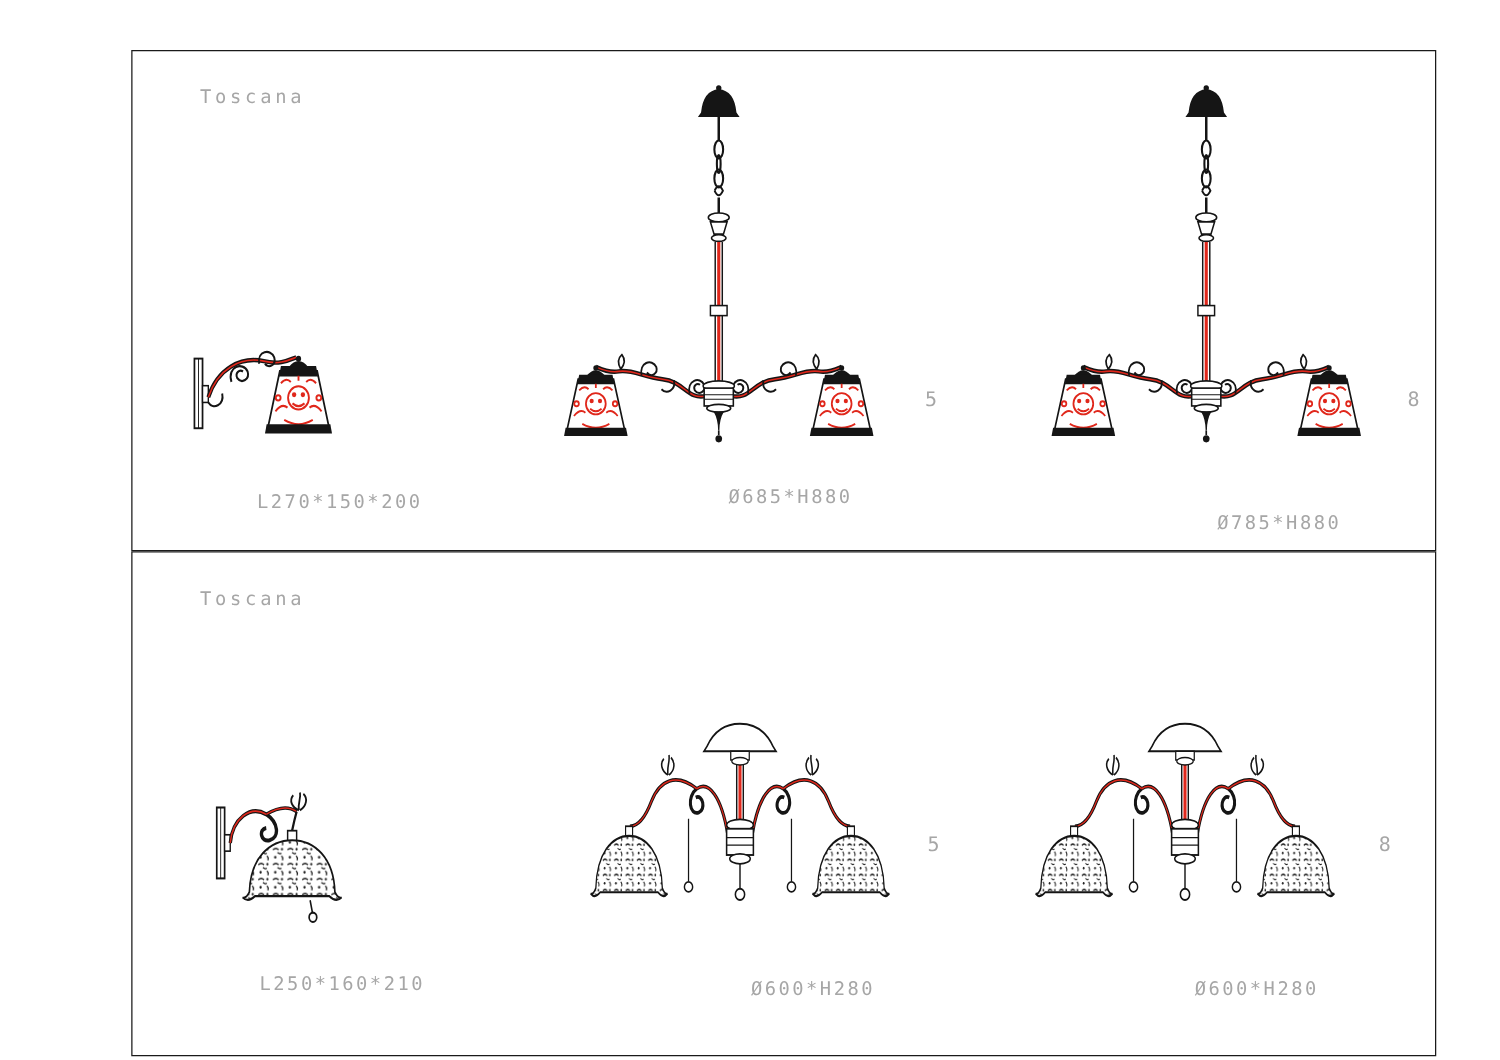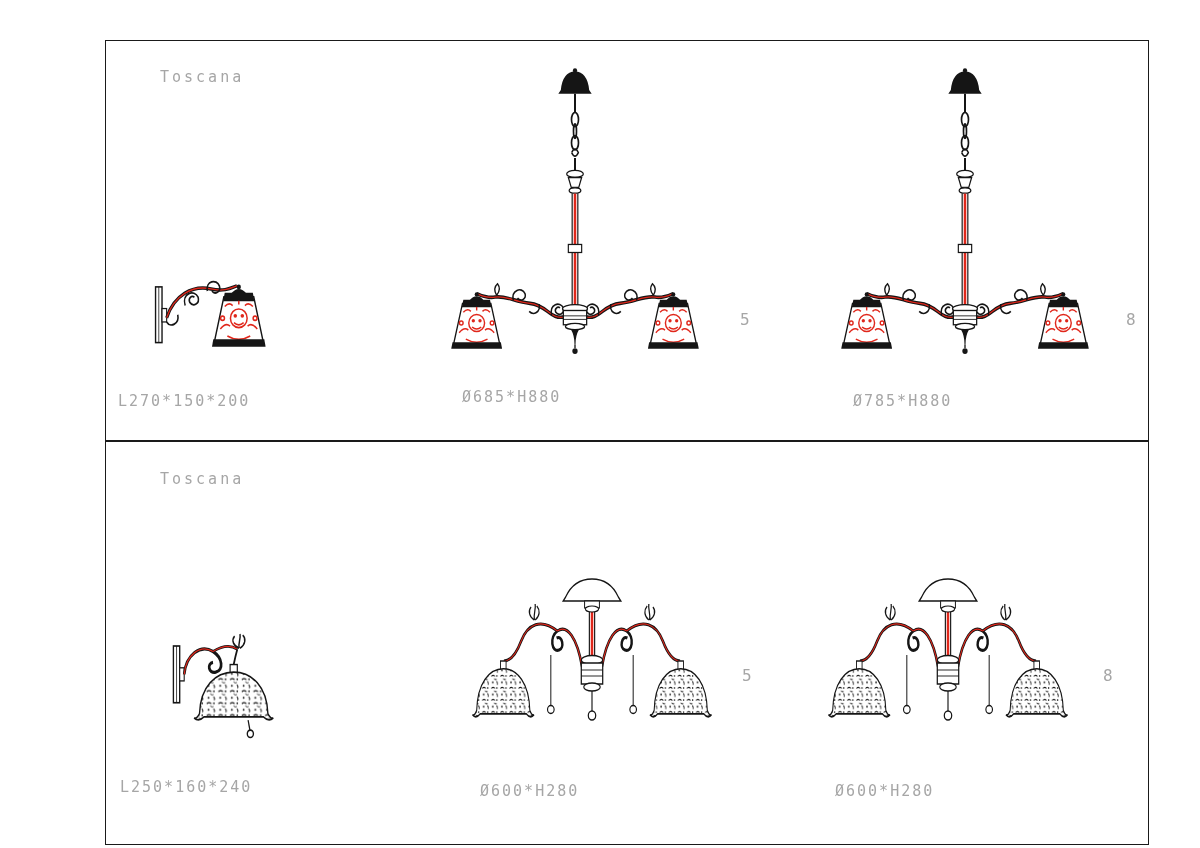--- a/index.html
+++ b/index.html
@@ -1,21 +1,21 @@
 <!DOCTYPE html>
 <html><head>
 <meta charset="utf-8">
 <style>
   html,body{margin:0;padding:0;background:#ffffff;}
   .page{position:relative;width:1200px;height:848px;background:#ffffff;overflow:hidden;
         font-family:"DejaVu Sans Mono","Liberation Mono",monospace;}
   .frame{position:absolute;border:1px solid #1a1a1a;background:#ffffff;box-sizing:border-box;}
   .cad-text{position:absolute;color:#a6a6a6;font-size:15px;letter-spacing:2px;white-space:nowrap;}
   .series-title{font-size:15px;letter-spacing:3px;}
-  .dim{width:220px;text-align:left;margin-left:-110px;}
+  .dim{width:220px;text-align:right;margin-left:-110px;}
   .qty{font-size:16px;}
   svg.draw{position:absolute;display:block;}
 </style>
 </head>
 <body>
 
 <div class="page">
 
   <svg width="0" height="0" style="position:absolute" aria-hidden="true">
     <defs>
@@ -175,38 +175,38 @@
 
   <svg class="draw" style="left:815px;top:66px;width:300px;height:290px;" viewBox="0 0 360 325" preserveAspectRatio="none">
     <use href="#tchand"></use>
   </svg>
 
   <div class="cad-text qty" style="left:740px;top:310px;">5</div>
   <div class="cad-text qty" style="left:1126px;top:310px;">8</div>
 
   <div class="cad-text dim" style="left:228px;top:392px;">L270*150*200</div>
   <div class="cad-text dim" style="left:572px;top:388px;">Ø685*H880</div>
-  <div class="cad-text dim" style="left:963px;top:392px;">Ø785*H880</div>
+  <div class="cad-text dim" style="left:963px;top:409px;">Ø785*H880</div>
 
   <div class="frame" style="left:105px;top:441px;width:1044px;height:404px;"></div>
 
   <div class="cad-text series-title" style="left:160px;top:470px;">Toscana</div>
 
   <svg class="draw" style="left:168px;top:622px;width:135px;height:120px;" viewBox="0 0 150 110" preserveAspectRatio="none">
     <use href="#dsconce"></use>
   </svg>
 
   <svg class="draw" style="left:452px;top:575px;width:280px;height:152px;" viewBox="0 0 340 152" preserveAspectRatio="none">
     <use href="#dchand"></use>
   </svg>
 
   <svg class="draw" style="left:808px;top:575px;width:280px;height:152px;" viewBox="0 0 340 152" preserveAspectRatio="none">
     <use href="#dchand"></use>
   </svg>
 
   <div class="cad-text qty" style="left:742px;top:666px;">5</div>
   <div class="cad-text qty" style="left:1103px;top:666px;">8</div>
 
-  <div class="cad-text dim" style="left:230px;top:778px;">L250*160*240</div>
+  <div class="cad-text dim" style="left:230px;top:778px;">L250*160*210</div>
   <div class="cad-text dim" style="left:590px;top:782px;">Ø600*H280</div>
   <div class="cad-text dim" style="left:945px;top:782px;">Ø600*H280</div>
 
 </div>
 
 </body></html>

